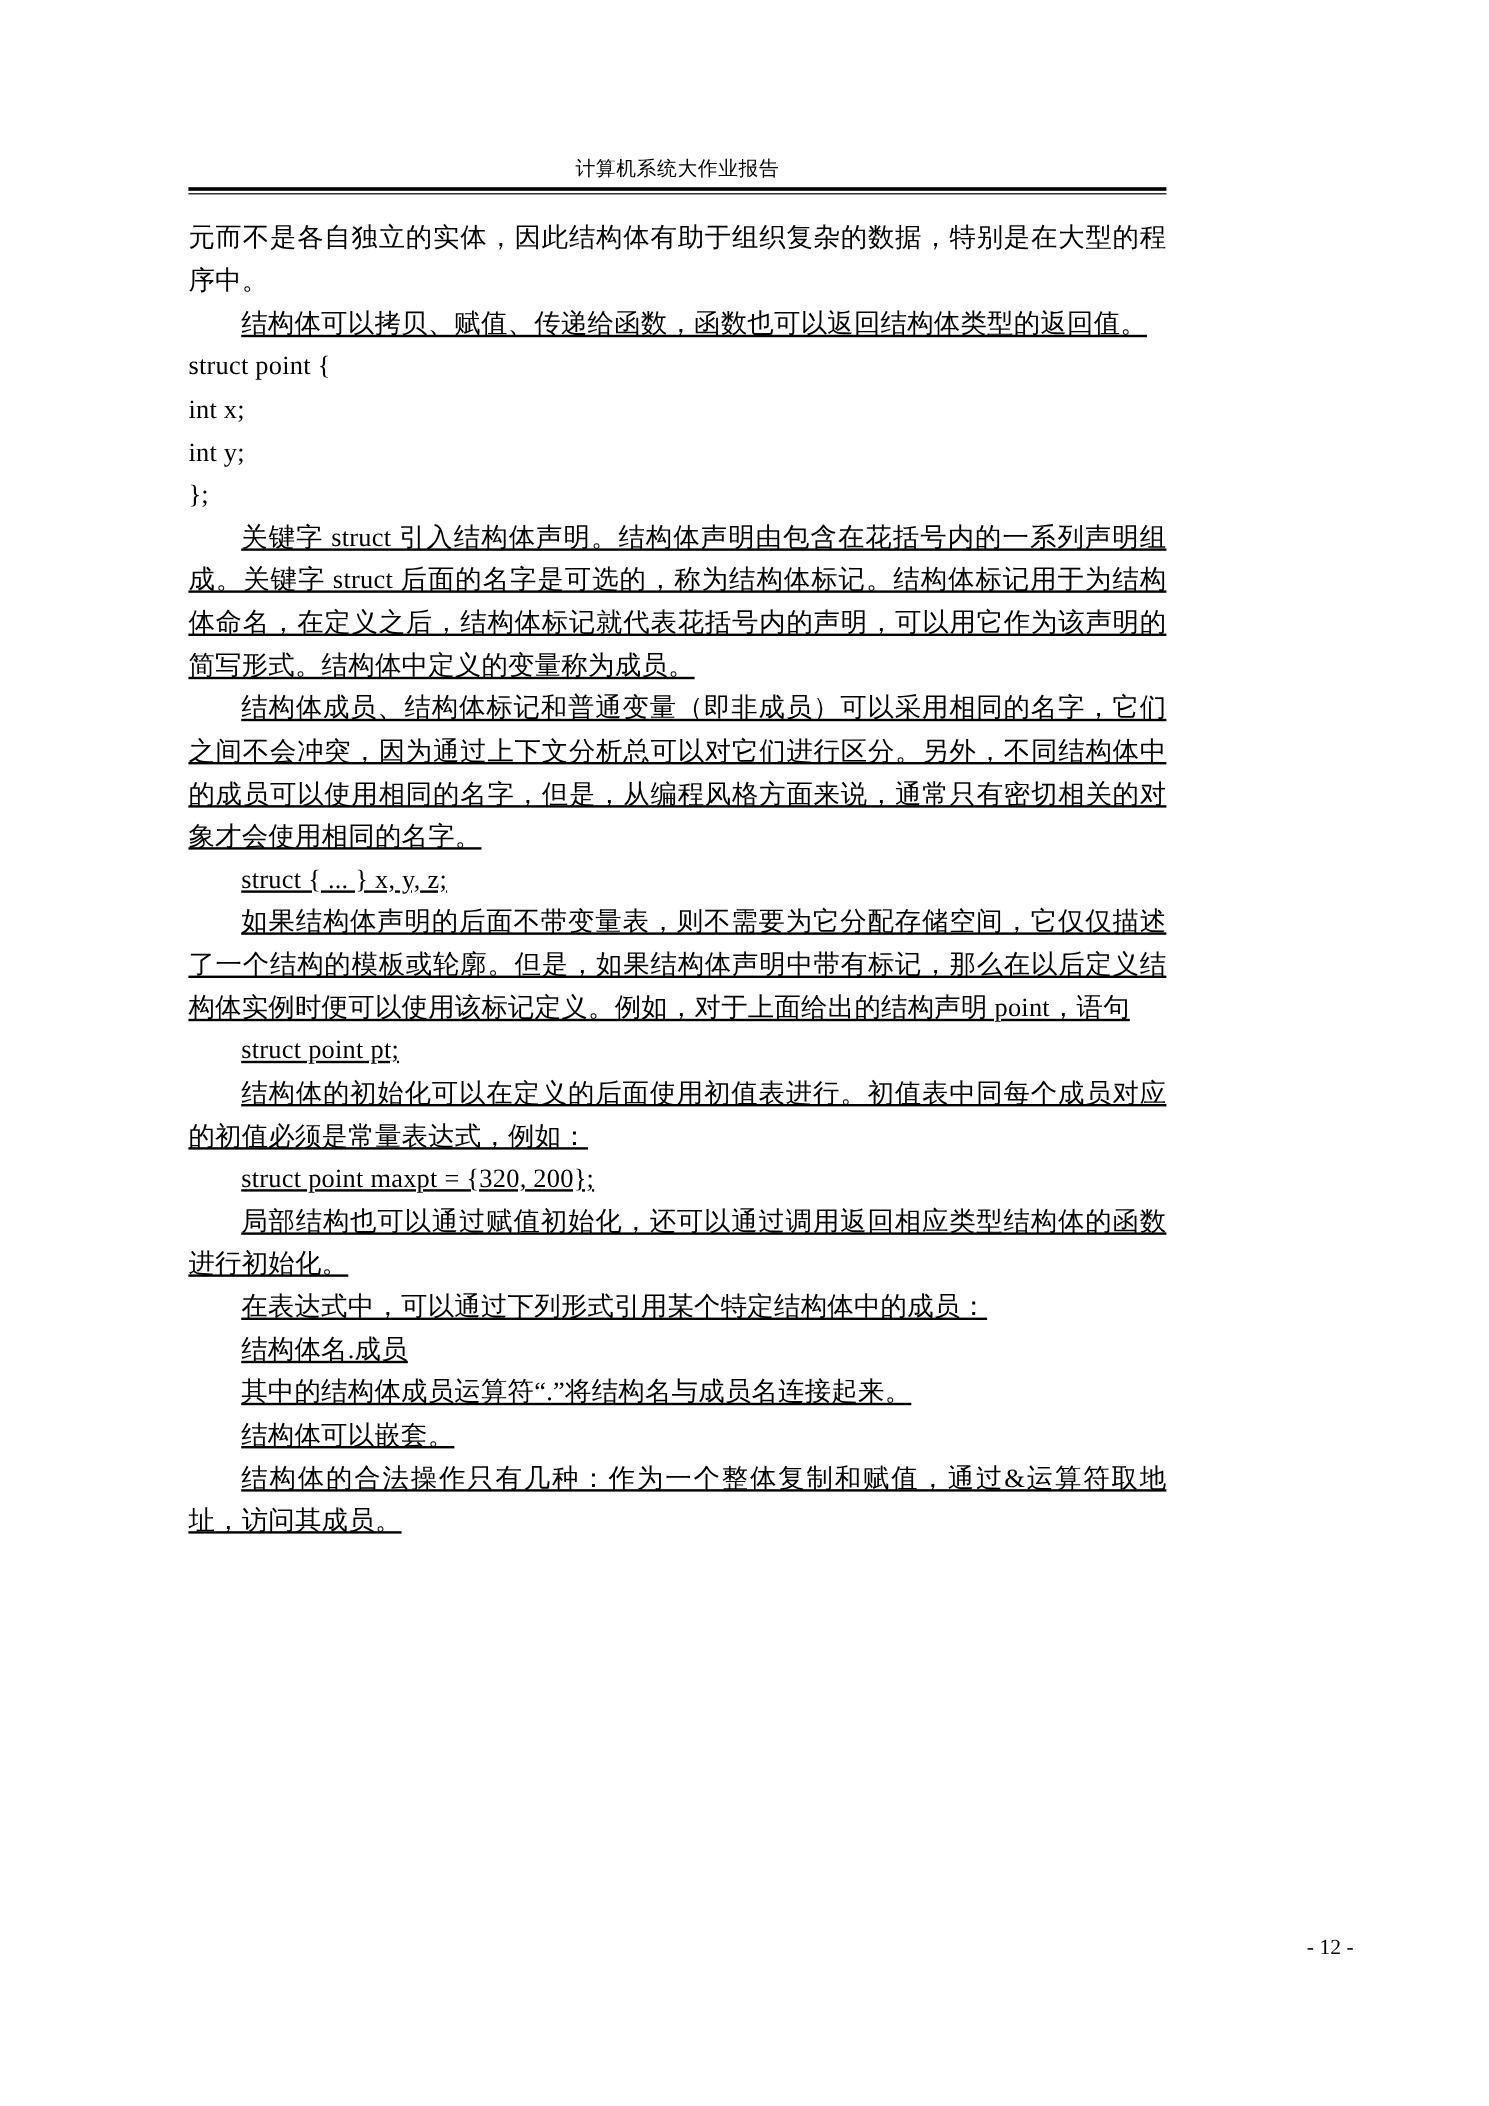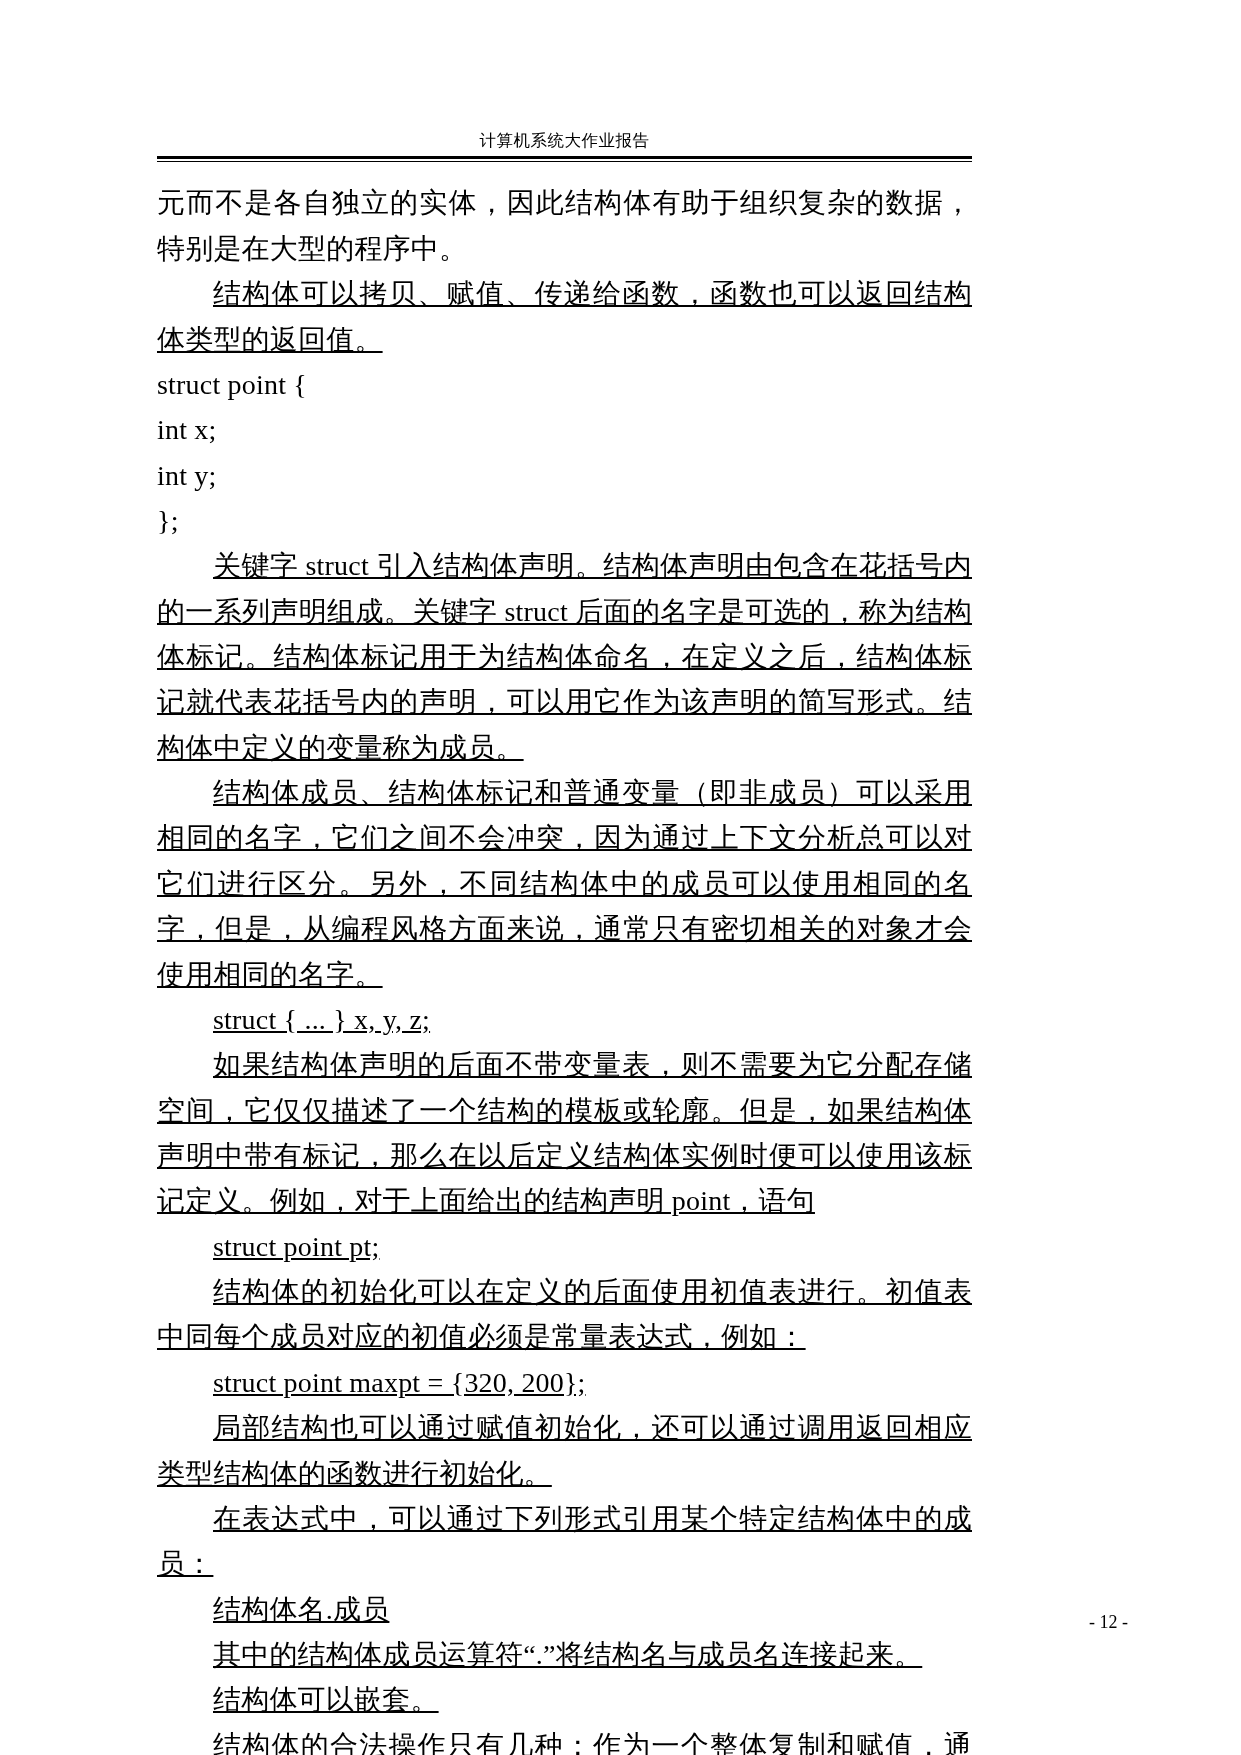--- a/index.html
+++ b/index.html
@@ -37,21 +37,21 @@
   .header-rule {
     border: none;
     border-top: 3px solid #000;
     border-bottom: 1px solid #000;
     height: 2px;
     margin: 0 0 18px 0;
     background: transparent;
   }
   .body-text p {
     margin: 0;
-    font-size: 28px;
+    font-size: 22px;
     line-height: 1.62;
     text-align: justify;
     text-justify: inter-ideograph;
     letter-spacing: 0.2px;
   }
   .indent {
     text-indent: 2em;
     text-decoration: underline;
   }
   .noindent {

